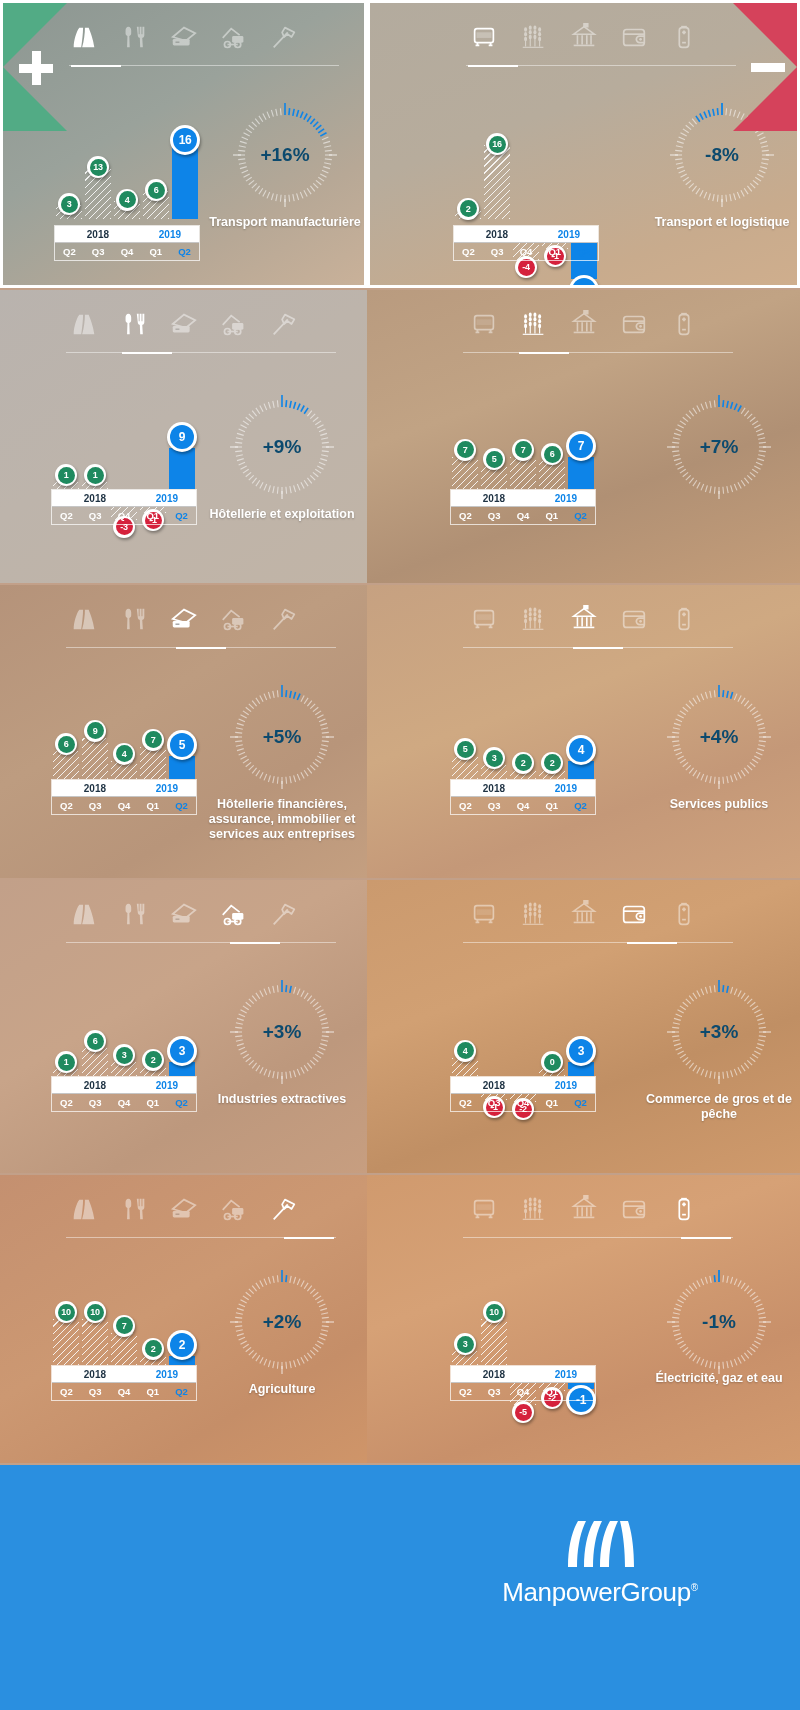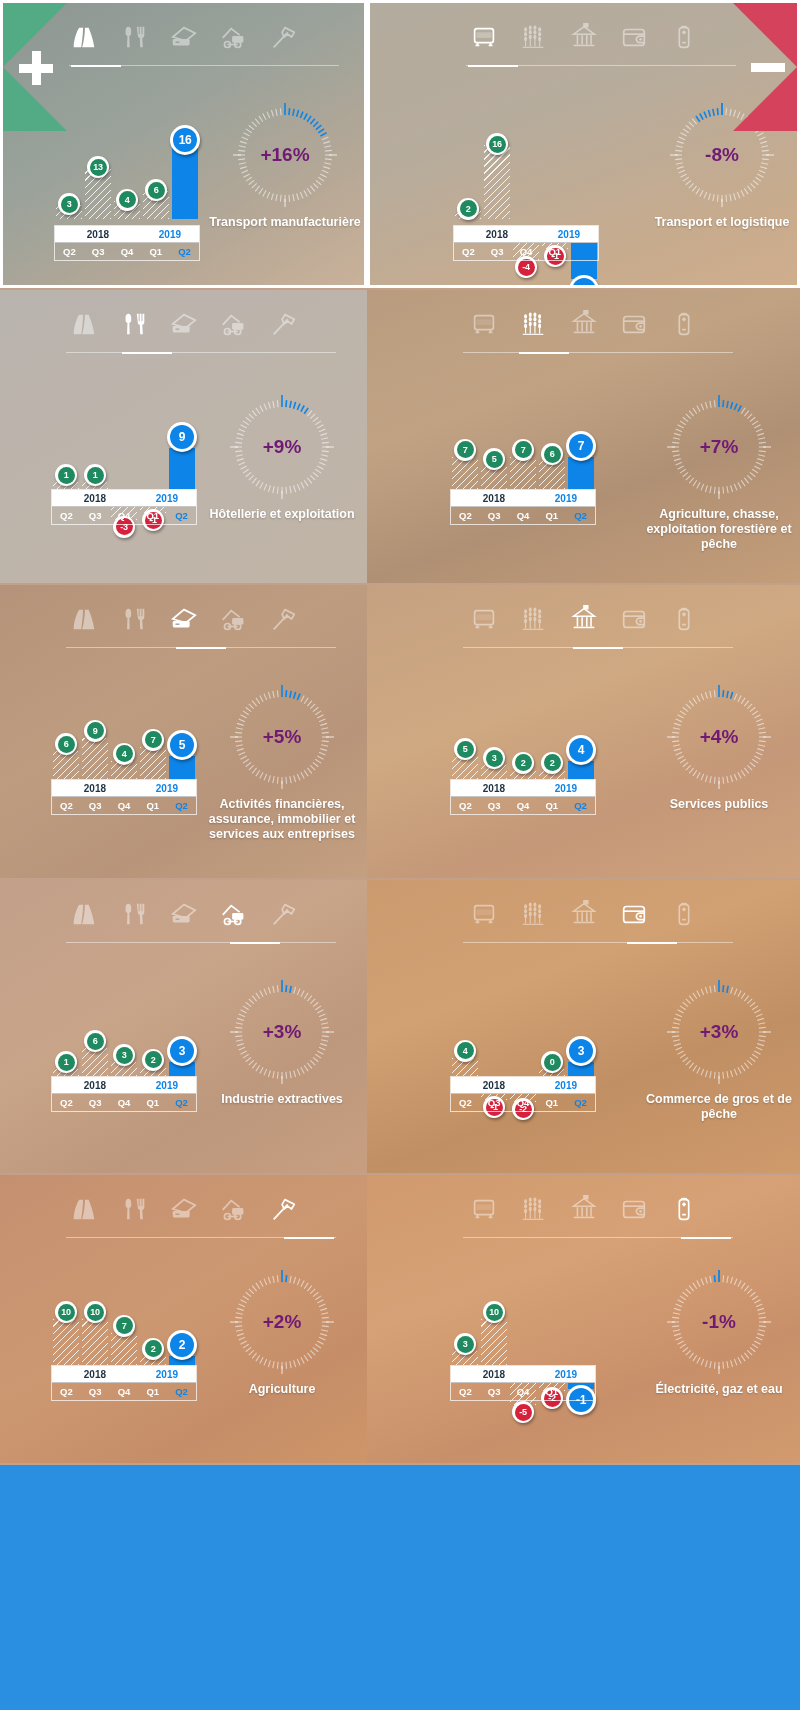--- a/index.html
+++ b/index.html
@@ -93,21 +93,21 @@
     display: flex; align-items: center; justify-content: center;
   }
   .qtable .qs span.cur { color: #0d84e8; }
 
   
   .gauge { position: absolute; width: 104px; height: 104px; }
   .gauge svg { width: 104px; height: 104px; display: block; }
   .gauge .val {
     position: absolute; inset: 0;
     display: flex; align-items: center; justify-content: center;
-    color: #701a75; font-size: 19px; font-weight: bold;
+    color: #0c4a6e; font-size: 19px; font-weight: bold;
   }
 
   .ptitle {
     position: absolute; text-align: center; color: #fff;
     font-size: 12.5px; font-weight: bold; line-height: 15px;
     text-shadow: 0 1px 2px rgba(0,0,0,.25);
   }
 
   
   .flag { position: absolute; width: 0; height: 0; }
@@ -810,21 +810,20 @@
             <line x1="36.7" y1="15.0" x2="34.0" y2="8.6" stroke="rgba(255,255,255,.55)" stroke-width="1.1"></line>
             <line x1="40.4" y1="13.7" x2="38.4" y2="7.0" stroke="rgba(255,255,255,.55)" stroke-width="1.1"></line>
             <line x1="44.2" y1="12.8" x2="42.8" y2="5.9" stroke="rgba(255,255,255,.55)" stroke-width="1.1"></line>
             <line x1="48.1" y1="12.2" x2="47.4" y2="5.2" stroke="rgba(255,255,255,.55)" stroke-width="1.1"></line>
             <line x1="0" y1="52" x2="8" y2="52" stroke="rgba(255,255,255,.65)" stroke-width="1.2"></line>
             <line x1="96" y1="52" x2="104" y2="52" stroke="rgba(255,255,255,.65)" stroke-width="1.2"></line>
             <line x1="52" y1="96" x2="52" y2="104" stroke="rgba(255,255,255,.65)" stroke-width="1.2"></line>
           </svg>
           <div class="val">+7%</div>
         </div>
-        <div class="ptitle" style="left: 272px; top: 217px; width: 160px;">Agriculture, chasse, exploitation forestière et pêche</div>
       </div>
       <div class="panel" style="left: 0px; top: 585px; width: 367px; height: 293px;">
         <div class="bg" style="background: linear-gradient(150deg, rgb(181, 147, 122) 0%, rgb(189, 156, 128) 40%, rgb(184, 149, 122) 70%, rgb(196, 159, 128) 100%);"></div>
         <div class="nav">
           <div class="icons">
             <div class="ic" style="color:#fff">
               <svg viewBox="0 0 32 32">
                 <path fill="currentColor" d="M5 27 C5 19 8 10 11 6 L15 6 C15 12 14 20 13 27 Z M14 27 C16 20 17 12 17 6 L21 6 C23 11 26 19 27 27 Z"></path>
               </svg>
             </div>
@@ -965,21 +964,21 @@
             <line x1="36.7" y1="15.0" x2="34.0" y2="8.6" stroke="rgba(255,255,255,.55)" stroke-width="1.1"></line>
             <line x1="40.4" y1="13.7" x2="38.4" y2="7.0" stroke="rgba(255,255,255,.55)" stroke-width="1.1"></line>
             <line x1="44.2" y1="12.8" x2="42.8" y2="5.9" stroke="rgba(255,255,255,.55)" stroke-width="1.1"></line>
             <line x1="48.1" y1="12.2" x2="47.4" y2="5.2" stroke="rgba(255,255,255,.55)" stroke-width="1.1"></line>
             <line x1="0" y1="52" x2="8" y2="52" stroke="rgba(255,255,255,.65)" stroke-width="1.2"></line>
             <line x1="96" y1="52" x2="104" y2="52" stroke="rgba(255,255,255,.65)" stroke-width="1.2"></line>
             <line x1="52" y1="96" x2="52" y2="104" stroke="rgba(255,255,255,.65)" stroke-width="1.2"></line>
           </svg>
           <div class="val">+5%</div>
         </div>
-        <div class="ptitle" style="left: 202px; top: 212px; width: 160px;">Activités financières, assurance, immobilier et services aux entreprises</div>
+        <div class="ptitle" style="left: 202px; top: 212px; width: 160px;">Hôtellerie financières, assurance, immobilier et services aux entreprises</div>
       </div>
       <div class="panel" style="left: 367px; top: 585px; width: 433px; height: 293px;">
         <div class="bg" style="background: linear-gradient(160deg, rgb(198, 161, 129) 0%, rgb(207, 169, 130) 40%, rgb(196, 152, 120) 70%, rgb(207, 162, 125) 100%);"></div>
         <div class="nav">
           <div class="icons">
             <div class="ic" style="color:#fff">
               <svg viewBox="0 0 32 32">
                 <g fill="none" stroke="currentColor" stroke-width="1.8">
                   <rect x="6" y="7" width="20" height="15" rx="2.5"></rect>
                   <path d="M8 11 h16 v6 h-16 z" fill="currentColor" stroke="none" opacity=".25"></path>
@@ -1298,21 +1297,21 @@
             <line x1="36.7" y1="15.0" x2="34.0" y2="8.6" stroke="rgba(255,255,255,.55)" stroke-width="1.1"></line>
             <line x1="40.4" y1="13.7" x2="38.4" y2="7.0" stroke="rgba(255,255,255,.55)" stroke-width="1.1"></line>
             <line x1="44.2" y1="12.8" x2="42.8" y2="5.9" stroke="rgba(255,255,255,.55)" stroke-width="1.1"></line>
             <line x1="48.1" y1="12.2" x2="47.4" y2="5.2" stroke="rgba(255,255,255,.55)" stroke-width="1.1"></line>
             <line x1="0" y1="52" x2="8" y2="52" stroke="rgba(255,255,255,.65)" stroke-width="1.2"></line>
             <line x1="96" y1="52" x2="104" y2="52" stroke="rgba(255,255,255,.65)" stroke-width="1.2"></line>
             <line x1="52" y1="96" x2="52" y2="104" stroke="rgba(255,255,255,.65)" stroke-width="1.2"></line>
           </svg>
           <div class="val">+3%</div>
         </div>
-        <div class="ptitle" style="left: 202px; top: 212px; width: 160px;">Industrie extractives</div>
+        <div class="ptitle" style="left: 202px; top: 212px; width: 160px;">Industries extractives</div>
       </div>
       <div class="panel" style="left: 367px; top: 880px; width: 433px; height: 293px;">
         <div class="bg" style="background: linear-gradient(160deg, rgb(203, 154, 110) 0%, rgb(209, 160, 115) 35%, rgb(192, 143, 100) 65%, rgb(207, 154, 108) 100%);"></div>
         <div class="nav">
           <div class="icons">
             <div class="ic" style="color:#fff">
               <svg viewBox="0 0 32 32">
                 <g fill="none" stroke="currentColor" stroke-width="1.8">
                   <rect x="6" y="7" width="20" height="15" rx="2.5"></rect>
                   <path d="M8 11 h16 v6 h-16 z" fill="currentColor" stroke="none" opacity=".25"></path>
@@ -1809,19 +1808,35 @@
             <line x1="36.7" y1="15.0" x2="34.0" y2="8.6" stroke="rgba(255,255,255,.55)" stroke-width="1.1"></line>
             <line x1="40.4" y1="13.7" x2="38.4" y2="7.0" stroke="rgba(255,255,255,.55)" stroke-width="1.1"></line>
             <line x1="44.2" y1="12.8" x2="42.8" y2="5.9" stroke="rgba(255,255,255,.55)" stroke-width="1.1"></line>
             <line x1="48.1" y1="12.2" x2="47.4" y2="5.2" stroke="#0d84e8" stroke-width="1.6"></line>
             <line x1="0" y1="52" x2="8" y2="52" stroke="rgba(255,255,255,.65)" stroke-width="1.2"></line>
             <line x1="96" y1="52" x2="104" y2="52" stroke="rgba(255,255,255,.65)" stroke-width="1.2"></line>
             <line x1="52" y1="96" x2="52" y2="104" stroke="rgba(255,255,255,.65)" stroke-width="1.2"></line>
           </svg>
           <div class="val">-1%</div>
         </div>
-        <div class="ptitle" style="left: 272px; top: 207px; width: 160px;">Électricité, gaz et eau</div>
+        <div class="ptitle" style="left: 272px; top: 196px; width: 160px;">Électricité, gaz et eau</div>
       </div>
     </div>
 
   <div class="footer">
+    <div class="brand">
+      <div class="logo">
+        <svg width="80" height="52" viewBox="0 0 80 52">
+          <g fill="#ffffff">
+            <path d="M8 50 C8 30 12 14 18 4 L26 4 C20 16 17 32 17 50 Z"></path>
+            <path d="M24 50 C24 30 28 14 34 4 L42 4 C36 16 33 32 33 50 Z"></path>
+            <path d="M40 50 C40 30 44 14 50 4 L58 4 C52 16 49 32 49 50 Z"></path>
+            <path d="M58 4 C64 16 67 32 67 50 L58 50 C58 30 54 14 50 4 Z" opacity="0"></path>
+            <path d="M60 4 L68 4 C72 16 74 32 74 50 L65 50 C65 32 63 16 60 4 Z"></path>
+          </g>
+        </svg>
+      </div>
+      <div class="name">
+        <span>ManpowerGroup</span><sup>®</sup>
+      </div>
+    </div>
   </div>
 </div>
 
 </body></html>

